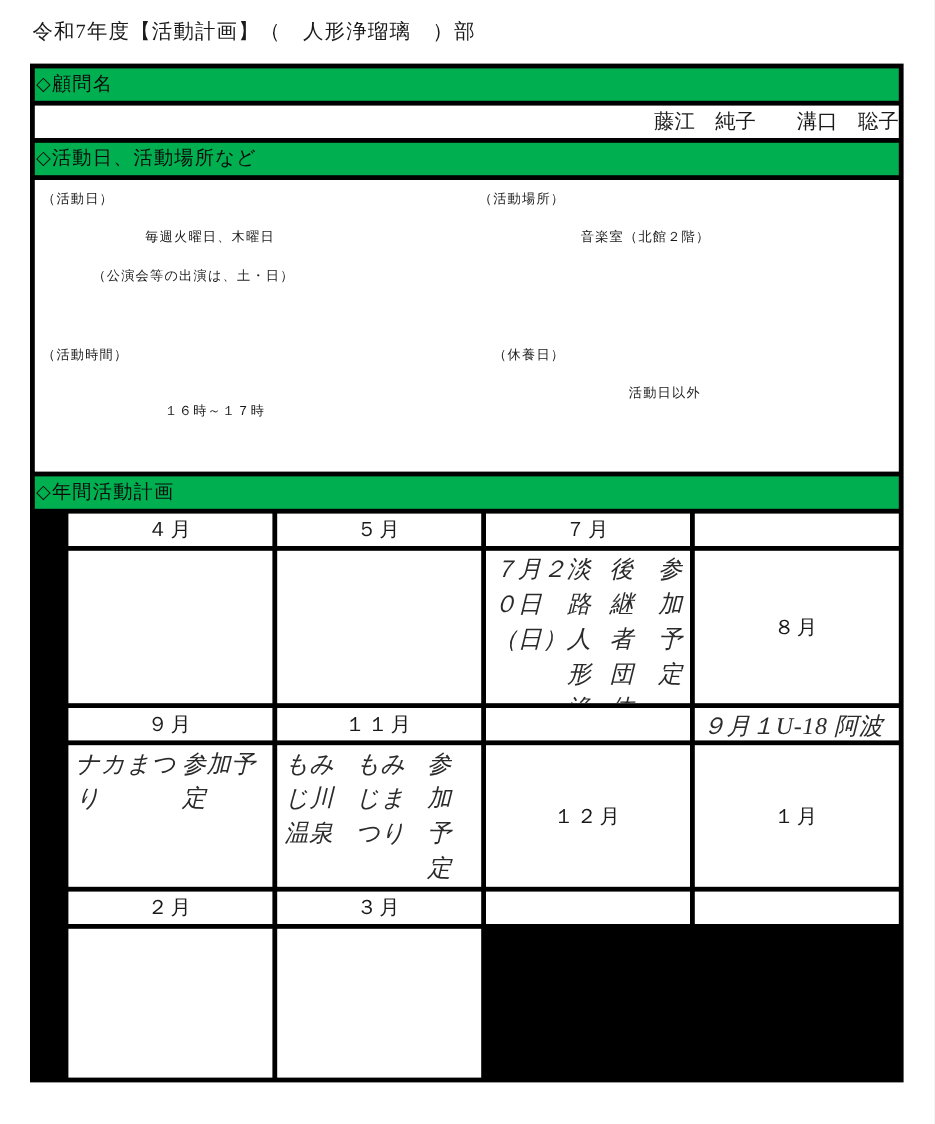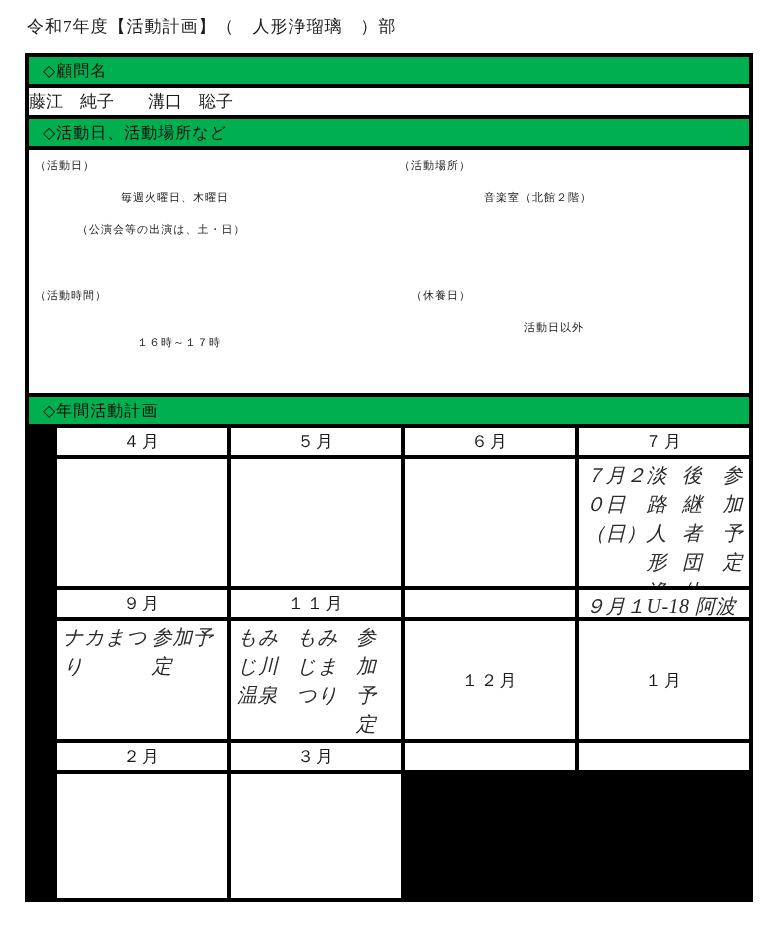--- a/index.html
+++ b/index.html
@@ -34,30 +34,30 @@
     display: flex;
     flex-direction: column;
     gap: 4px;
   }
 
   .bar {
     background: var(--green);
     height: 27px;
     line-height: 27px;
     font-size: 16px;
-    padding-left: 14px;
+    padding-left: 1px;
     letter-spacing: 1px;
     color: #0b0b0b;
   }
 
   .names-row {
     background: #ffffff;
     height: 27px;
     line-height: 27px;
-    text-align: left;
+    text-align: right;
     font-size: 17px;
   }
 
   .infobox {
     background: #ffffff;
     height: 243px;
     position: relative;
     font-size: 11px;
   }
   .infobox span {
@@ -129,31 +129,31 @@
       <span class="pos-rest-label">（休養日）</span>
       <span class="pos-time-value">１６時～１７時</span>
       <span class="pos-rest-value">活動日以外</span>
     </div>
 
     <div class="bar">◇年間活動計画</div>
 
     <div class="grid">
         <div class="month-header">４月</div>
         <div class="month-header">５月</div>
-        <div class="month-header">６月</div>
         <div class="month-header">７月</div>
         <div class="cal-cell"></div>
         <div class="cal-cell"></div>
         <div class="cal-cell"></div>
         <div class="cal-cell">
           <div class="event-line">７月２０日（日）</div>
           <div class="event-line">淡路人形浄瑠璃</div>
           <div class="event-line">後継者団体交流会</div>
           <div class="event-line">参加予定</div>
         </div>
+        <div class="month-header">８月</div>
         <div class="month-header">９月</div>
         <div class="month-header">１１月</div>
         <div class="cal-cell"></div>
         <div class="cal-cell">
           <div class="event-line">９月１４日（日）</div>
           <div class="event-line">U-18 阿波おどり・人形浄瑠璃フェスティバル参加予定</div>
         </div>
         <div class="cal-cell">
           <div class="event-line">ナカまつり</div>
           <div class="event-line">参加予定</div>

